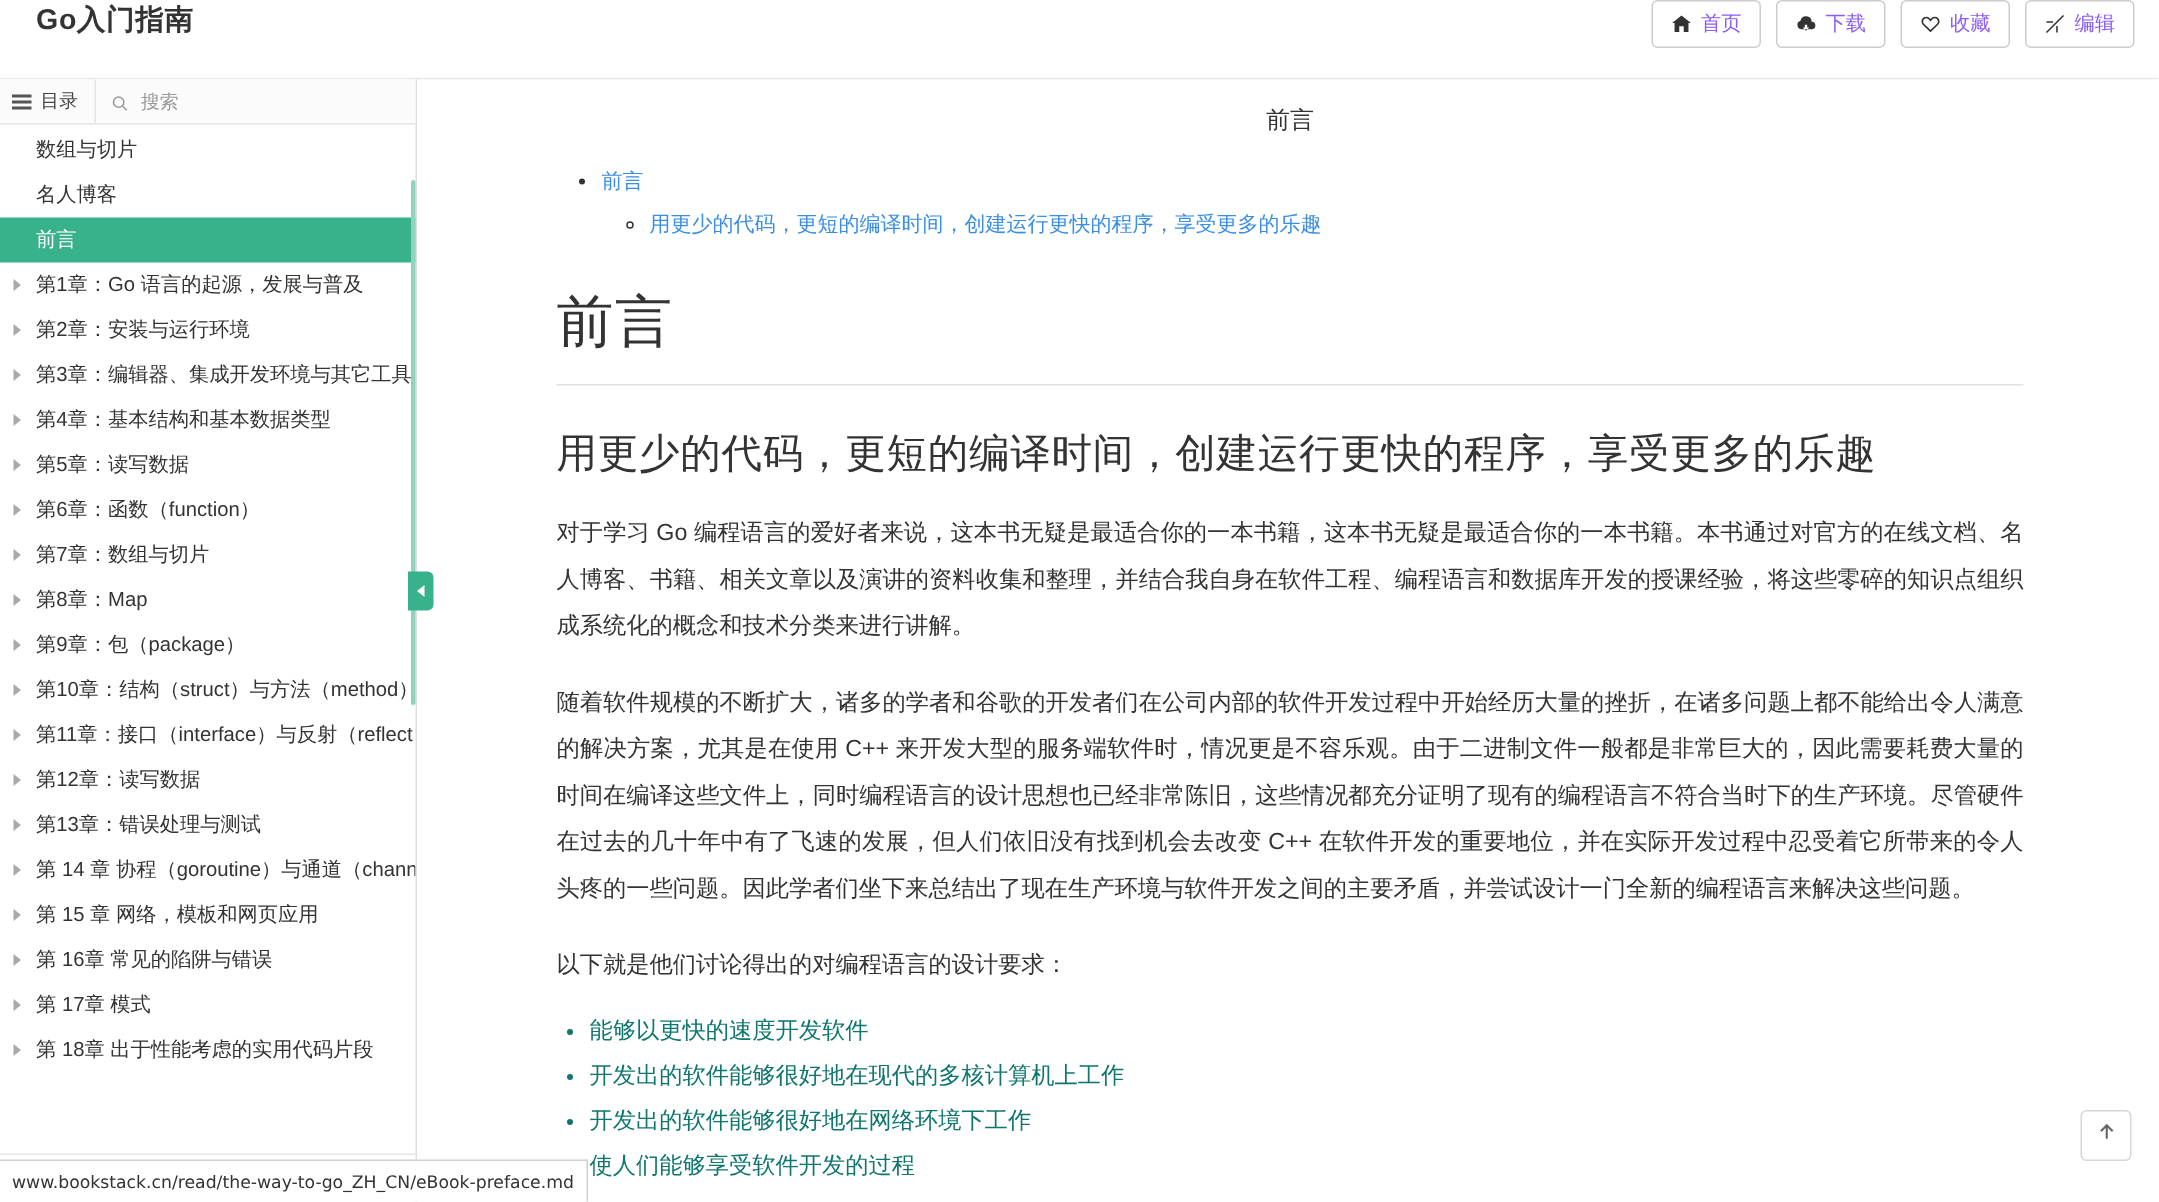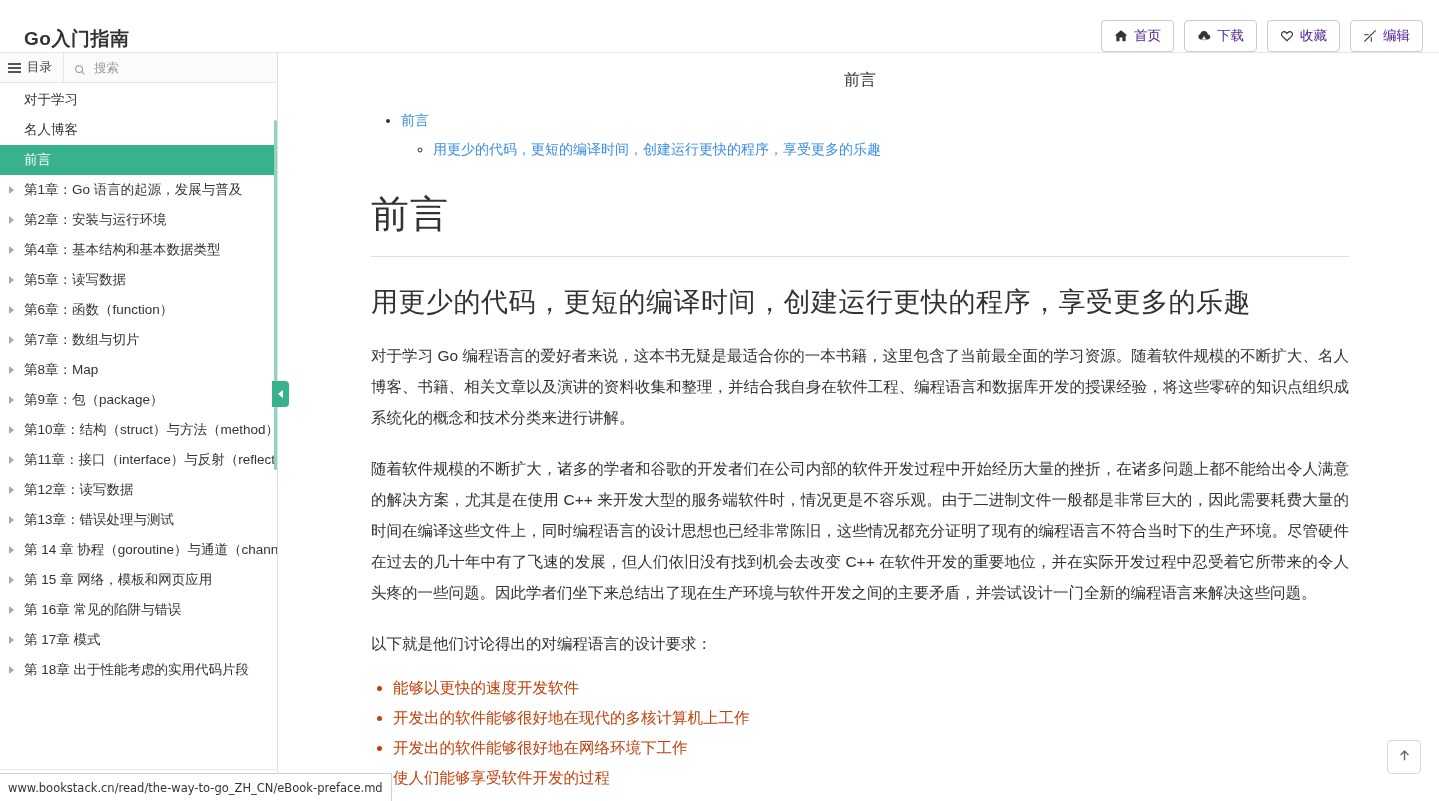--- a/index.html
+++ b/index.html
@@ -10,32 +10,32 @@
     background: #fff;
     font-family: "Liberation Sans", sans-serif;
     color: #333;
   }
 
   
   .header {
     position: absolute; top: 0; left: 0; right: 0; height: 53px;
     background: #fff;
     border-bottom: 1px solid #e5e5e5;
-    display: flex; align-items: flex-end; justify-content: space-between;
+    display: flex; align-items: flex-start; justify-content: space-between;
     padding: 0 16px 0 24px;
   }
   .brand {
     font-size: 19px; font-weight: bold; color: #333; letter-spacing: .5px;
   }
   .header-actions { display: flex; align-items: center; gap: 10px; }
   .btn {
     height: 32px; min-width: 72px;
     border: 1px solid #ccc; border-radius: 4px; background: #fff;
     display: inline-flex; align-items: center; justify-content: center; gap: 6px;
-    font-size: 13.5px; color: #4c1d95; padding: 0 12px; cursor: pointer;
+    font-size: 13.5px; color: #8b5cf6; padding: 0 12px; cursor: pointer;
     white-space: nowrap;
   }
   .btn .ic { width: 14px; height: 14px; display: inline-block; position: relative; }
 
   
   .ic-home svg, .ic-dl svg, .ic-heart svg, .ic-edit svg, .ic-up svg { display:block; }
 
   
   .sidebar {
     position: absolute; top: 53px; left: 0; width: 278px; bottom: 0;
@@ -133,21 +133,21 @@
     border-bottom: 1px solid #e0e0e0; color: #333; letter-spacing: 1px;
   }
   h2.doc-h2 {
     font-size: 27px; font-weight: normal; margin: 27px 0 0 0; color: #333; letter-spacing: .5px;
   }
   p.para {
     font-size: 15.5px; line-height: 2.0; margin: 20px 0 0 0; color: #333;
     text-align: justify;
   }
   ul.bullets { margin: 14px 0 0 0; padding-left: 22px; }
-  ul.bullets li { font-size: 15.5px; line-height: 1.95; color: #c2410c; }
+  ul.bullets li { font-size: 15.5px; line-height: 1.95; color: #0f766e; }
 
   
   .to-top {
     position: absolute; right: 18px; bottom: 27px; width: 34px; height: 34px;
     border: 1px solid #d6d6d6; border-radius: 4px; background: #fff;
     display: flex; align-items: center; justify-content: center; cursor: pointer;
   }
 
   
   .status-bar {
@@ -222,21 +222,21 @@
             <path d="M10.4 10.4 14 14" stroke="#999" stroke-width="1.4" fill="none"></path>
           </svg>
       </span>
       <input type="text" placeholder="搜索" style="">
     </div>
   </div>
 
   <div class="sb-list" id="sb-list">
       <div class="sb-item-wrap">
         <div class="sb-item">
-          <span>对于学习</span>
+          <span>数组与切片</span>
         </div>
       </div>
       <div class="sb-item-wrap">
         <div class="sb-item">
           <span>名人博客</span>
         </div>
       </div>
       <div class="sb-item-wrap">
         <div class="sb-item active">
           <span>前言</span>
@@ -245,20 +245,26 @@
       <div class="sb-item-wrap">
         <div class="sb-item">
           <span class="caret"></span>
           <span>第1章：Go 语言的起源，发展与普及</span>
         </div>
       </div>
       <div class="sb-item-wrap">
         <div class="sb-item">
           <span class="caret"></span>
           <span>第2章：安装与运行环境</span>
+        </div>
+      </div>
+      <div class="sb-item-wrap">
+        <div class="sb-item">
+          <span class="caret"></span>
+          <span>第3章：编辑器、集成开发环境与其它工具</span>
         </div>
       </div>
       <div class="sb-item-wrap">
         <div class="sb-item">
           <span class="caret"></span>
           <span>第4章：基本结构和基本数据类型</span>
         </div>
       </div>
       <div class="sb-item-wrap">
         <div class="sb-item">
@@ -375,21 +381,21 @@
               <a href="#">用更少的代码，更短的编译时间，创建运行更快的程序，享受更多的乐趣</a>
             </li>
           </ul>
         </li>
       </ul>
     </div>
 
     <h1 class="doc-h1">前言</h1>
     <h2 class="doc-h2">用更少的代码，更短的编译时间，创建运行更快的程序，享受更多的乐趣</h2>
 
-    <p class="para">对于学习 Go 编程语言的爱好者来说，这本书无疑是最适合你的一本书籍，这里包含了当前最全面的学习资源。随着软件规模的不断扩大、名人博客、书籍、相关文章以及演讲的资料收集和整理，并结合我自身在软件工程、编程语言和数据库开发的授课经验，将这些零碎的知识点组织成系统化的概念和技术分类来进行讲解。</p>
+    <p class="para">对于学习 Go 编程语言的爱好者来说，这本书无疑是最适合你的一本书籍，这本书无疑是最适合你的一本书籍。本书通过对官方的在线文档、名人博客、书籍、相关文章以及演讲的资料收集和整理，并结合我自身在软件工程、编程语言和数据库开发的授课经验，将这些零碎的知识点组织成系统化的概念和技术分类来进行讲解。</p>
     <p class="para">随着软件规模的不断扩大，诸多的学者和谷歌的开发者们在公司内部的软件开发过程中开始经历大量的挫折，在诸多问题上都不能给出令人满意的解决方案，尤其是在使用 C++ 来开发大型的服务端软件时，情况更是不容乐观。由于二进制文件一般都是非常巨大的，因此需要耗费大量的时间在编译这些文件上，同时编程语言的设计思想也已经非常陈旧，这些情况都充分证明了现有的编程语言不符合当时下的生产环境。尽管硬件在过去的几十年中有了飞速的发展，但人们依旧没有找到机会去改变 C++ 在软件开发的重要地位，并在实际开发过程中忍受着它所带来的令人头疼的一些问题。因此学者们坐下来总结出了现在生产环境与软件开发之间的主要矛盾，并尝试设计一门全新的编程语言来解决这些问题。</p>
     <p class="para">以下就是他们讨论得出的对编程语言的设计要求：</p>
 
     <ul class="bullets" id="doc-bullets">
         <li>能够以更快的速度开发软件</li>
         <li>开发出的软件能够很好地在现代的多核计算机上工作</li>
         <li>开发出的软件能够很好地在网络环境下工作</li>
         <li>使人们能够享受软件开发的过程</li>
       </ul>
   </div>

